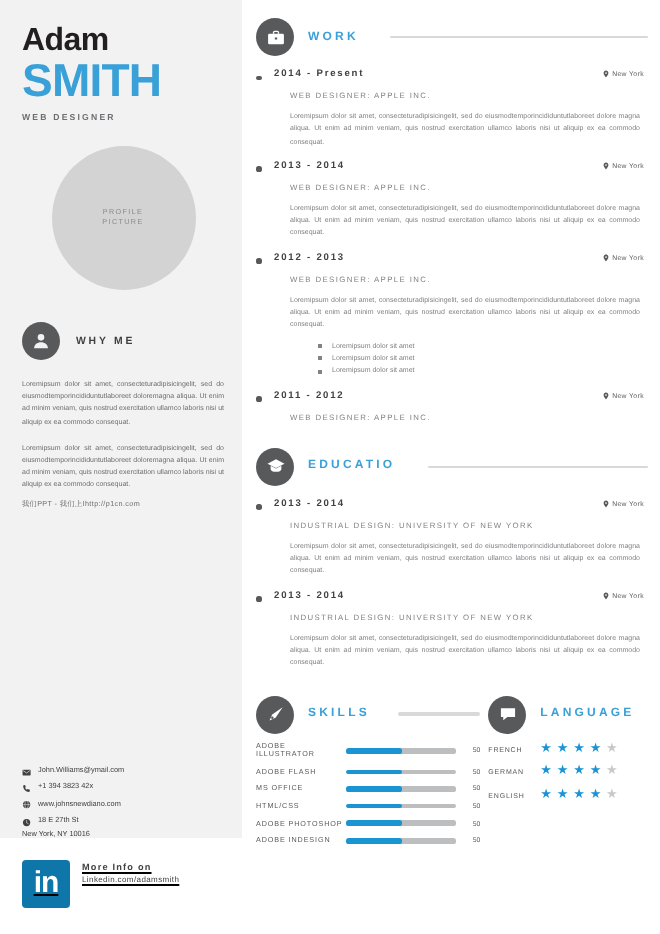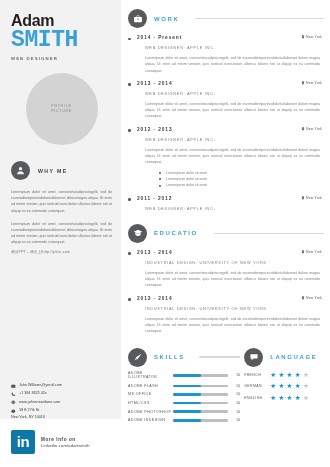--- a/index.html
+++ b/index.html
@@ -38,21 +38,20 @@
     letter-spacing: -0.3px;
     line-height: 15px;
   }
   .name-last {
     font-size: 23px;
     font-weight: bold;
     color: #3aa0d8;
     letter-spacing: -0.4px;
     line-height: 22px;
     margin-top: 1px;
-    font-family: Liberation Mono, monospace;
   }
   .job-title {
     font-size: 4.3px;
     color: #6d6e71;
     letter-spacing: 1.1px;
     margin-top: 5px;
     font-weight: bold;
   }
 
   .photo-wrap {
@@ -150,22 +149,22 @@
     margin-left: 0px;
     margin-top: -2px;
     margin-bottom: 3px;
   }
 
   .linkedin-block {
     position: absolute;
     left: 11px;
     top: 430px;
     display: flex;
-    align-items: center;
     gap: 6px;
+    text-decoration: underline;
   }
   .li-badge {
     width: 24px;
     height: 24px;
     background: #0e76a8;
     border-radius: 2px;
     display: flex;
     align-items: center;
     justify-content: center;
     color: #ffffff;

